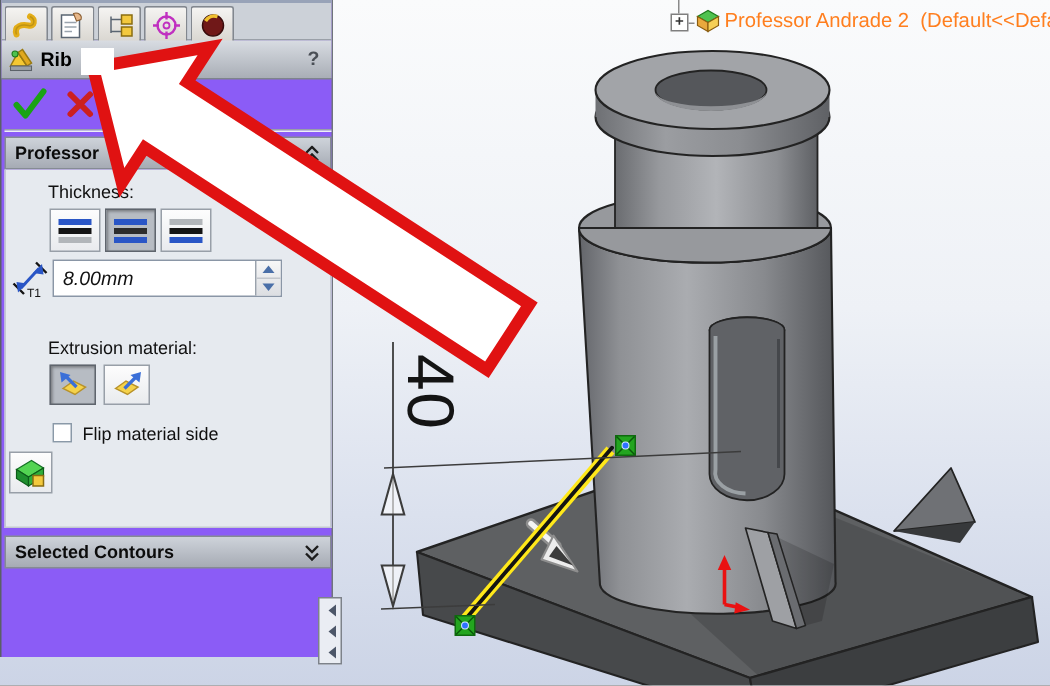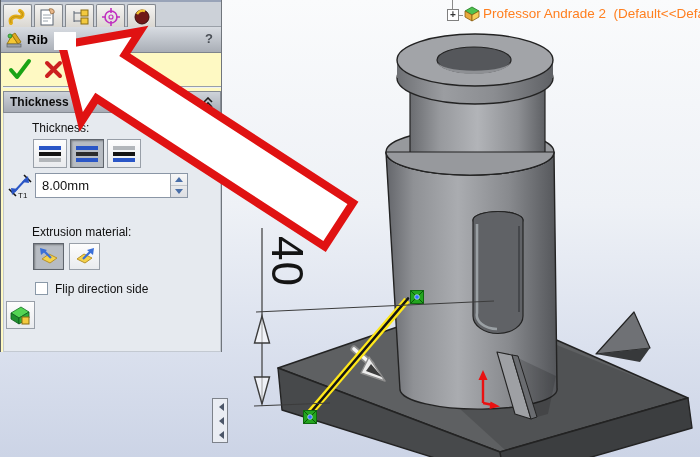--- a/index.html
+++ b/index.html
@@ -13,21 +13,21 @@
 
   .tree-flyout{position:absolute;left:222px;top:0;width:478px;height:28px;overflow:hidden;}
   .tree-vline{position:absolute;left:230px;top:0;width:1px;height:10px;background:#8a8a8a;}
   .plusbox{position:absolute;left:225px;top:9px;width:12px;height:12px;background:#fff;
     border:1px solid #7f7f7f;color:#333;font-size:10px;line-height:10px;text-align:center;font-weight:bold;}
   .tree-connector{position:absolute;left:237px;top:15px;width:4px;height:1px;background:#8a8a8a;}
   .tree-part-icon{position:absolute;left:241px;top:4px;}
   .tree-label{position:absolute;left:261px;top:6px;color:#ff7f1f;font-size:13.5px;white-space:pre;}
 
   
-  .panel{position:absolute;left:0;top:0;width:222px;height:352px;background:#fef9c3;
+  .panel{position:absolute;left:0;top:0;width:222px;height:438px;background:#8b5cf6;
     border-right:1px solid #70757c;border-left:1px solid #5a5f66;z-index:10;}
   .tabbar{position:absolute;left:0;top:0;width:100%;height:27px;background:#ccd1d8;
     border-top:2px solid #98a3b8;border-bottom:1px solid #9aa0a8;}
   .tab{position:absolute;top:2px;width:29px;height:24px;border:1px solid #82878e;border-bottom:none;
     background:linear-gradient(180deg,#f5f4f2,#d9d6d0);border-radius:2px 2px 0 0;}
   .tab svg{position:absolute;left:3px;top:2px;}
 
   .titlebar{position:absolute;left:0;top:27px;width:100%;height:26px;
     background:linear-gradient(180deg,#d8dce2,#a9aeb6);border-bottom:1px solid #7e848c;}
   .title-icon{position:absolute;left:5px;top:4px;}
@@ -50,21 +50,21 @@
 
   .lbl{position:absolute;font-size:12px;color:#101010;}
   .tgl{position:absolute;width:34px;height:29px;background:linear-gradient(180deg,#fdfdfd,#e9ebee);
     border:1px solid #989fa8;display:flex;align-items:center;justify-content:center;}
   .tgl.pressed{background:#b7bcc3;border:1px solid #5f656d;box-shadow:inset 1px 1px 2px rgba(0,0,0,.35);}
   .bars{width:22px;display:flex;flex-direction:column;gap:2px;}
   .bars span{display:block;height:4px;width:100%;}
 
   .field{position:absolute;height:25px;background:#fff;border:1px solid #8a96a6;}
   .field .val{position:absolute;left:6px;top:4px;font-size:13px;color:#111;border:none;background:transparent;
-    width:110px;padding:0;outline:none;}
+    width:110px;padding:0;outline:none;font-style:italic;}
   .spin{position:absolute;right:0;top:0;width:17px;height:100%;border-left:1px solid #9aa2ac;
     background:linear-gradient(180deg,#f7f7f7,#dcdee2);display:flex;flex-direction:column;}
   .spin div{flex:1;display:flex;align-items:center;justify-content:center;}
   .spin div:first-child{border-bottom:1px solid #c2c6cc;}
   .tri-up{width:0;height:0;border-left:4px solid transparent;border-right:4px solid transparent;border-bottom:5px solid #4a6fa8;}
   .tri-dn{width:0;height:0;border-left:4px solid transparent;border-right:4px solid transparent;border-top:5px solid #4a6fa8;}
 
   .chk{position:absolute;width:13px;height:13px;background:#fff;border:1px solid #8a99a8;}
   .icon-abs{position:absolute;}
 
@@ -263,21 +263,21 @@
           <circle cx="21" cy="14" r="5" fill="#cfe0f0" stroke="#5a6b7d" stroke-width="1.4"></circle>
           <path d="M14,14 Q15,11 16,14" fill="none" stroke="#5a6b7d" stroke-width="1.4"></path>
           <path d="M4,12 L1,8 M26,12 L29,8" stroke="#5a6b7d" stroke-width="1.4"></path>
         </g>
       </svg>
     </div>
 
     <div class="sep"></div>
 
     <div class="grp-hdr hdr-params">
-      <span>Thickness</span>
+      <span>Professor</span>
       <svg width="12" height="12">
         <path d="M2,5 L6,1 L10,5 M2,10 L6,6 L10,10" fill="none" stroke="#1c1c1c" stroke-width="1.6"></path>
       </svg>
     </div>
 
     <div class="grp-body">
       <span class="lbl" style="left:28px;top:8px">Thickness:</span>
 
       <div class="tgl" style="left:29px;top:26px">
         <span class="bars">
@@ -331,32 +331,38 @@
       </div>
       <div class="tgl" style="left:65px;top:130px;width:31px;height:27px">
         <svg width="22" height="19">
           <polygon points="3,12 10,7 18,11 11,16" fill="#f5d24a" stroke="#b8922a"></polygon>
           <line x1="9" y1="12" x2="17" y2="4" stroke="#3a6fd8" stroke-width="2.2"></line>
           <polygon points="20,1 19,8 13,3" fill="#3a6fd8"></polygon>
         </svg>
       </div>
 
       <div class="chk" style="left:31px;top:169px"></div>
-      <span class="lbl" style="left:51px;top:169px">Flip direction side</span>
+      <span class="lbl" style="left:51px;top:169px">Flip material side</span>
 
       <div class="tgl" style="left:2px;top:188px;width:29px;height:28px">
         <svg width="23" height="21">
           <polygon points="2,8 12,2 20,7 10,13" fill="#53d453" stroke="#147024" stroke-width="0.8"></polygon>
           <polygon points="2,8 10,13 10,19 2,14" fill="#1f8f2f" stroke="#0d5c1a" stroke-width="0.8"></polygon>
           <polygon points="20,7 10,13 10,19 20,13" fill="#2fae3a" stroke="#0d5c1a" stroke-width="0.8"></polygon>
           <rect x="13" y="12" width="7" height="7" fill="#f3c93e" stroke="#8a6d10"></rect>
         </svg>
       </div>
     </div>
 
+    <div class="grp-hdr hdr-contours">
+      <span>Selected Contours</span>
+      <svg width="12" height="12">
+        <path d="M2,1 L6,5 L10,1 M2,6 L6,10 L10,6" fill="none" stroke="#1c1c1c" stroke-width="1.6"></path>
+      </svg>
+    </div>
   </div>
 
   <div class="splitter">
     <i></i>
     <i></i>
     <i></i>
   </div>
 
   <svg class="annotation-svg" width="700" height="457">
     <polygon points="0,0 58,-54 58,-26 330,-26 330,26 58,26 58,54" transform="translate(62,45) rotate(33)" fill="#ffffff" stroke="#e01212" stroke-width="8" stroke-linejoin="miter"></polygon>

